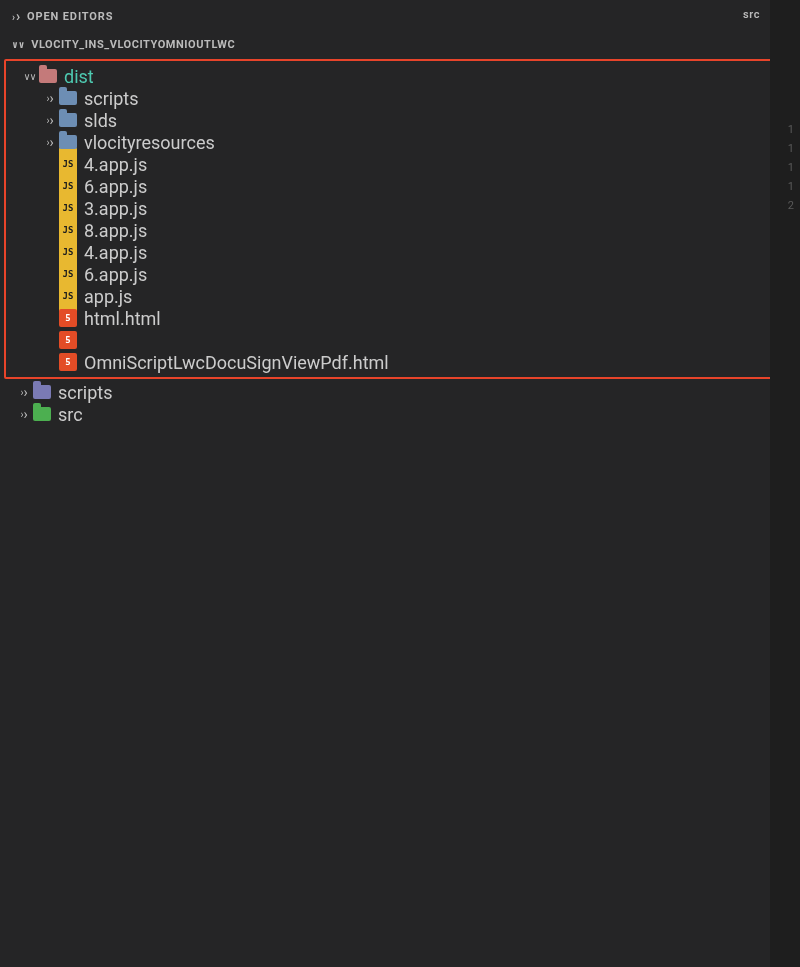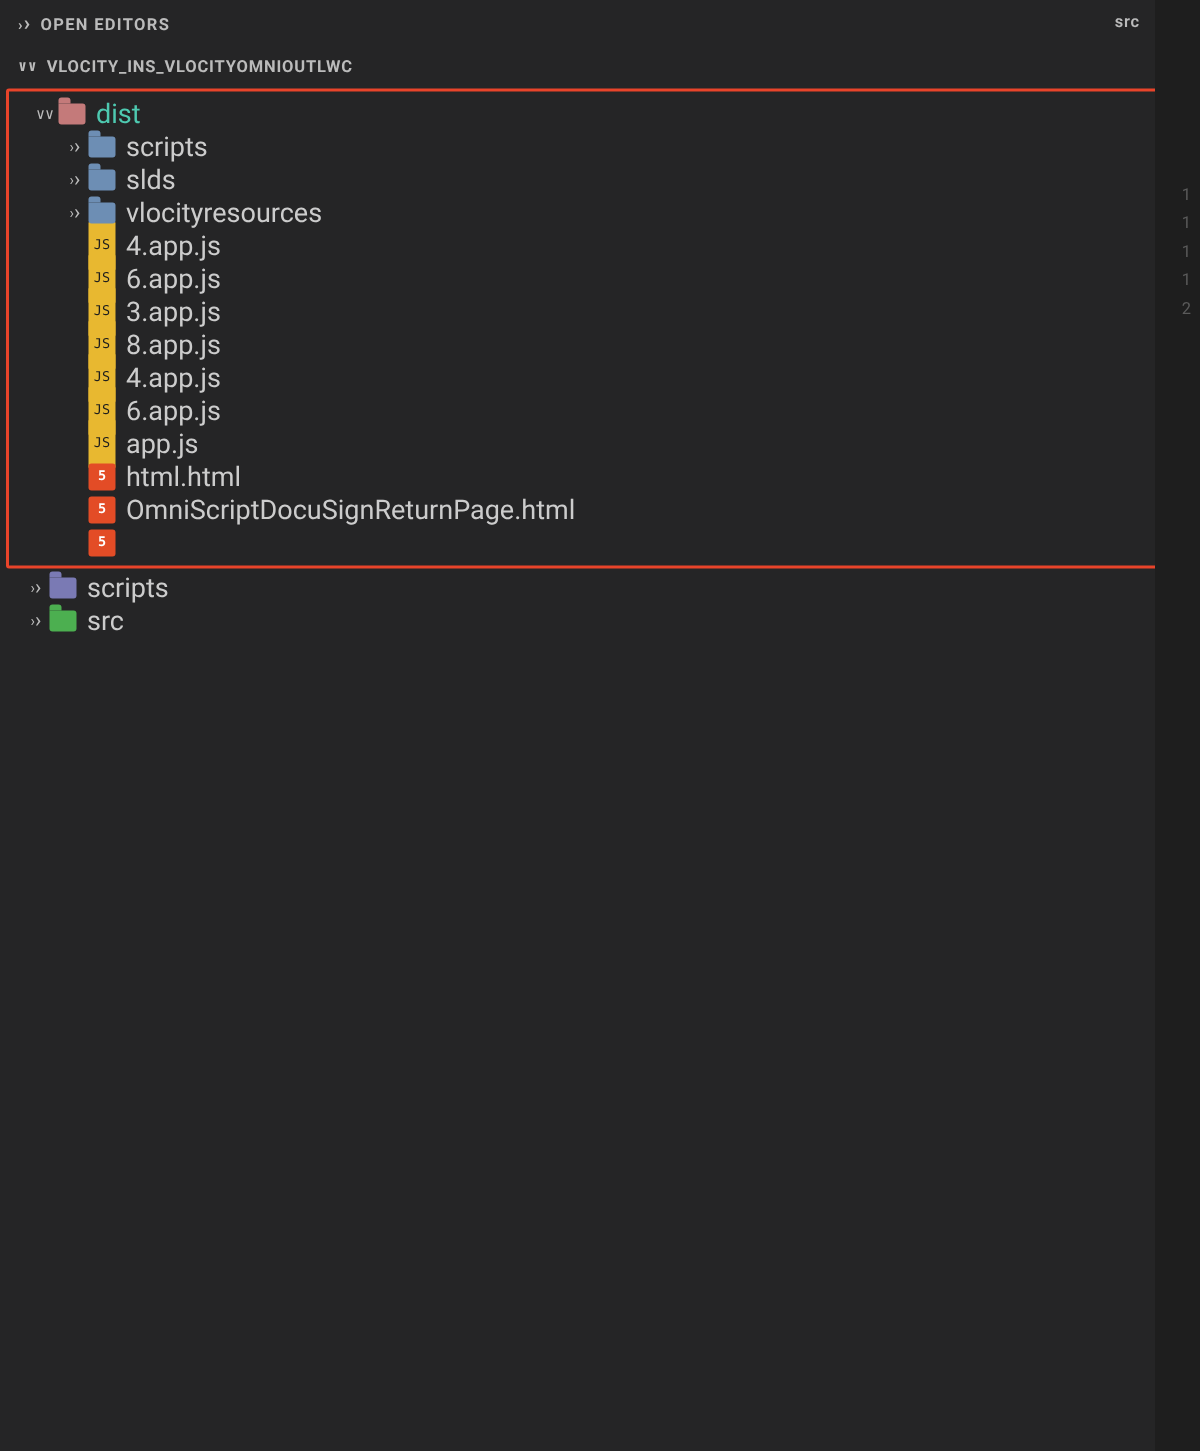--- a/index.html
+++ b/index.html
@@ -145,21 +145,21 @@
     
     .js-icon {
       width: 18px;
       height: 34px;
       background-color: #e8b830;
       border-radius: 2px;
       display: flex;
       align-items: center;
       justify-content: center;
       font-size: 9px;
-      font-weight: 400;
+      font-weight: 700;
       color: #1e1e1e;
       font-family: monospace;
     }
 
     
     .html-icon {
       width: 18px;
       height: 18px;
       background-color: #e34c26;
       border-radius: 2px;
@@ -356,28 +356,28 @@
           <div class="html-icon">5</div>
         </span>
         <span class="item-label">html.html</span>
       </div>
 
       <div class="tree-item indent-2">
         <span class="chevron-icon"></span>
         <span class="file-icon">
           <div class="html-icon">5</div>
         </span>
-        <span class="item-label">OmniScriptDocuSignReturnPage.html</span>
       </div>
 
       <div class="tree-item indent-2">
         <span class="chevron-icon"></span>
         <span class="file-icon">
           <div class="html-icon">5</div>
         </span>
+        <span class="item-label">OmniScriptLwcDocuSignViewPdf.html</span>
       </div>
 
     </div>
 
     <div class="tree-item indent-1">
       <span class="chevron-icon chevron-right">›</span>
       <span class="file-icon">
         <div class="scripts-folder-icon"></div>
       </span>
       <span class="item-label">scripts</span>

